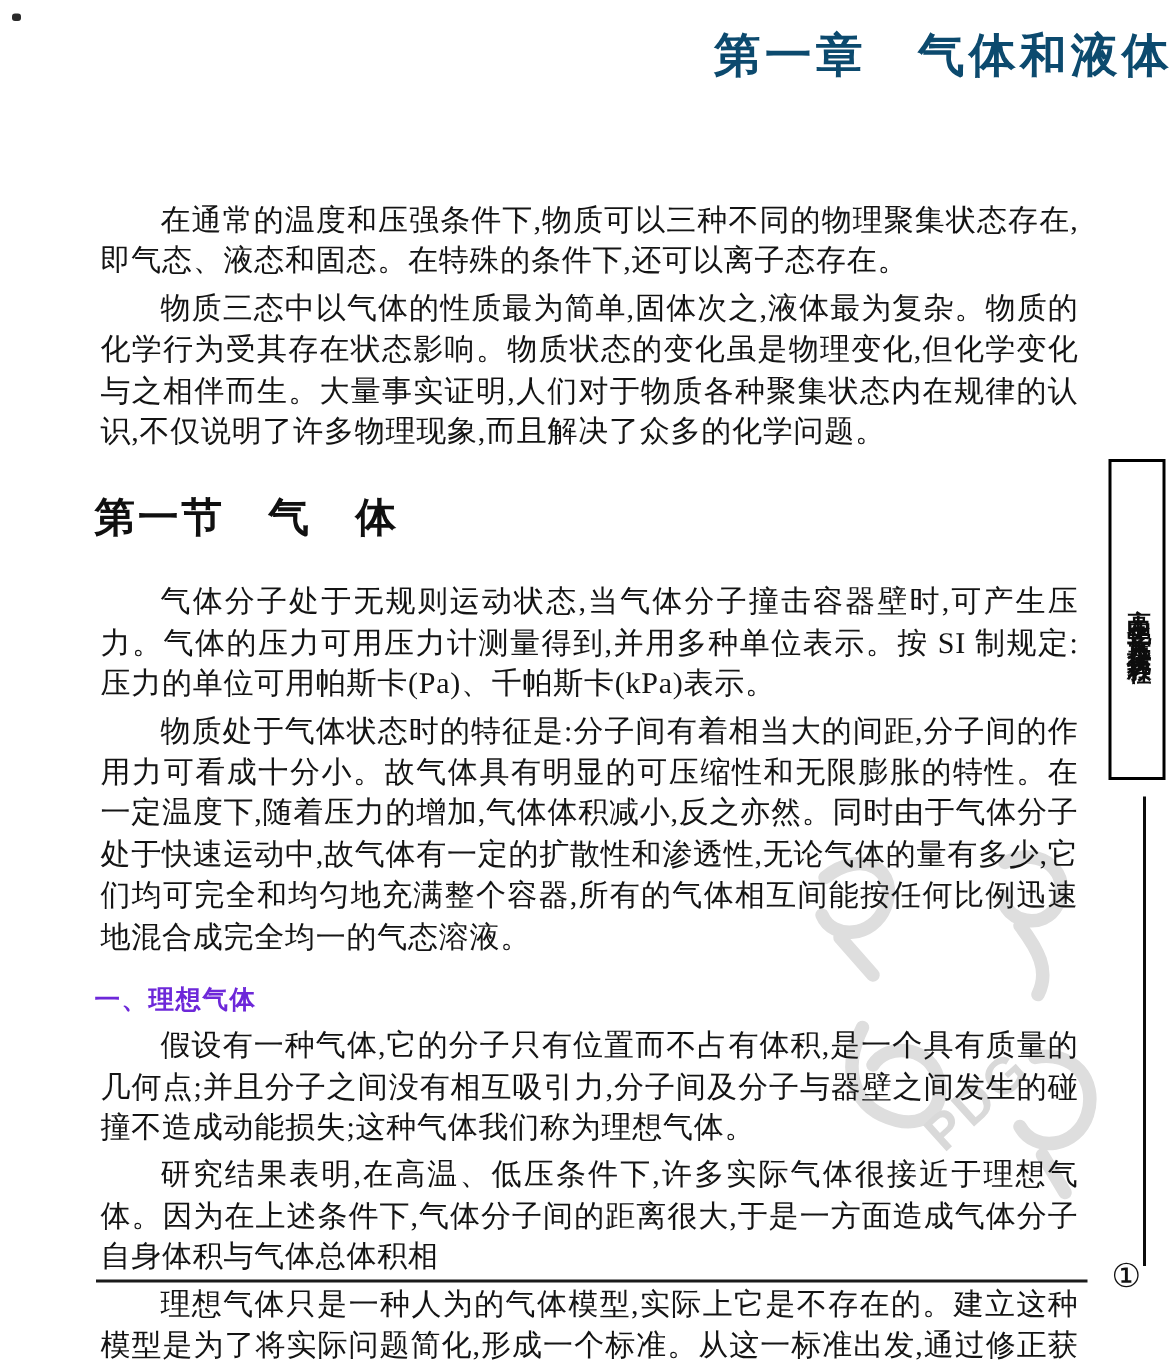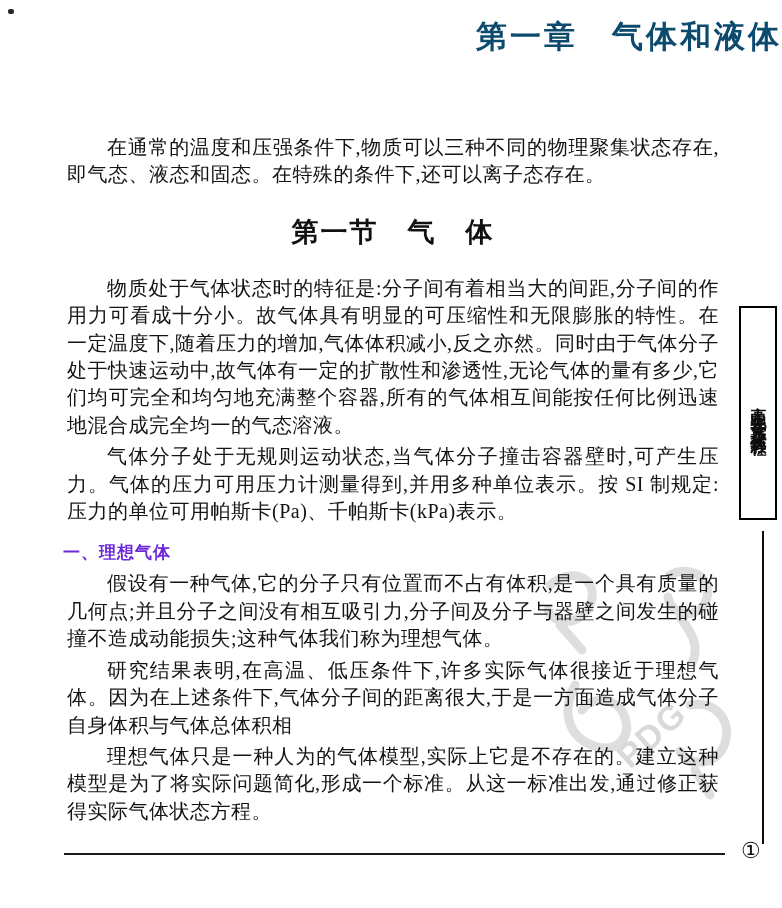--- a/index.html
+++ b/index.html
@@ -37,21 +37,21 @@
   .para {
     margin: 4px;
     font-size: 20px;
     line-height: 27.4px;
     text-align: justify;
     text-indent: 2em;
     letter-spacing: 0.5px;
   }
   .section-title {
     margin: 25px 0 25px 0;
-    text-align: center;
+    text-align: left;
     font-size: 27px;
     font-weight: bold;
     letter-spacing: 2px;
     color: #101010;
   }
   .subsection-heading {
     margin: 16px 0 6px 0;
     font-family: "Liberation Sans", "DejaVu Sans", sans-serif;
     font-weight: bold;
     font-size: 17px;
@@ -134,25 +134,26 @@
         <path d="M150 20 C 175 8, 195 28, 185 48 C 176 66, 150 60, 148 42 M160 62 C 172 78, 180 92, 172 108"></path>
         <path d="M55 130 C 40 160, 50 185, 78 192 C 100 197, 112 180, 104 160 C 97 143, 72 140, 62 155"></path>
         <path d="M170 150 C 195 145, 212 165, 205 188 C 198 210, 170 214, 160 196 M175 215 L 190 240"></path>
       </g>
     </svg>
     <span class="watermark-label">PDG</span>
   </div>
 
   <div class="body-col">
     <p class="para">在通常的温度和压强条件下,物质可以三种不同的物理聚集状态存在,即气态、液态和固态。在特殊的条件下,还可以离子态存在。</p>
+    <p class="para">物质三态中以气体的性质最为简单,固体次之,液体最为复杂。物质的化学行为受其存在状态影响。物质状态的变化虽是物理变化,但化学变化与之相伴而生。大量事实证明,人们对于物质各种聚集状态内在规律的认识,不仅说明了许多物理现象,而且解决了众多的化学问题。</p>
 
     <h2 class="section-title">第一节　气　体</h2>
 
+    <p class="para">气体分子处于无规则运动状态,当气体分子撞击容器壁时,可产生压力。气体的压力可用压力计测量得到,并用多种单位表示。按 SI 制规定:压力的单位可用帕斯卡(Pa)、千帕斯卡(kPa)表示。</p>
     <p class="para">物质处于气体状态时的特征是:分子间有着相当大的间距,分子间的作用力可看成十分小。故气体具有明显的可压缩性和无限膨胀的特性。在一定温度下,随着压力的增加,气体体积减小,反之亦然。同时由于气体分子处于快速运动中,故气体有一定的扩散性和渗透性,无论气体的量有多少,它们均可完全和均匀地充满整个容器,所有的气体相互间能按任何比例迅速地混合成完全均一的气态溶液。</p>
-    <p class="para">气体分子处于无规则运动状态,当气体分子撞击容器壁时,可产生压力。气体的压力可用压力计测量得到,并用多种单位表示。按 SI 制规定:压力的单位可用帕斯卡(Pa)、千帕斯卡(kPa)表示。</p>
 
     <h3 class="subsection-heading">一、理想气体</h3>
 
     <p class="para">假设有一种气体,它的分子只有位置而不占有体积,是一个具有质量的几何点;并且分子之间没有相互吸引力,分子间及分子与器壁之间发生的碰撞不造成动能损失;这种气体我们称为理想气体。</p>
     <p class="para">研究结果表明,在高温、低压条件下,许多实际气体很接近于理想气体。因为在上述条件下,气体分子间的距离很大,于是一方面造成气体分子自身体积与气体总体积相</p>
     <p class="para">理想气体只是一种人为的气体模型,实际上它是不存在的。建立这种模型是为了将实际问题简化,形成一个标准。从这一标准出发,通过修正获得实际气体状态方程。</p>
   </div>
 
   <div class="sidebar-box">
     <span class="vertical-text">高中化学竞赛培优教程</span>

